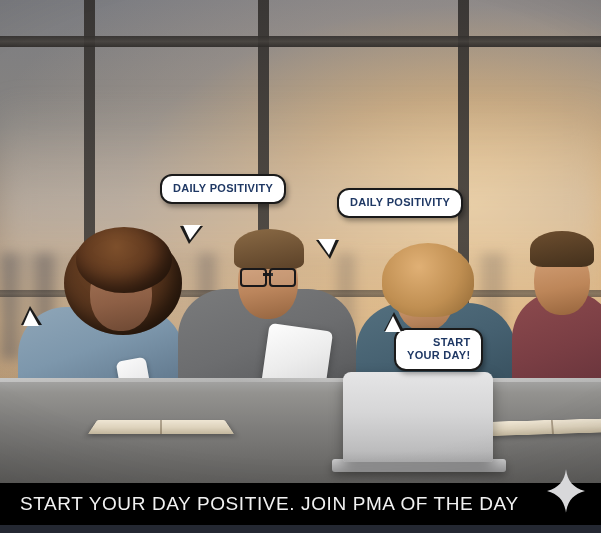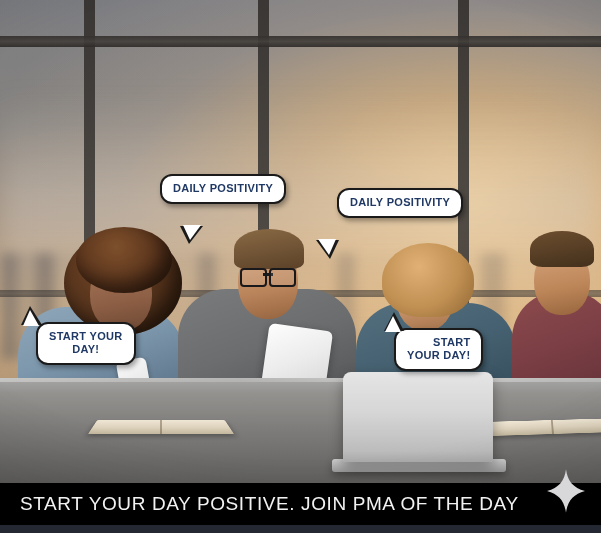--- a/index.html
+++ b/index.html
@@ -399,22 +399,20 @@
     <span class="tail"></span>
     <span class="tail-in"></span>
   </div>
 
   <div class="bubble b2">DAILY POSITIVITY</div>
   <div class="bubble b2" style="background:transparent;border-color:transparent;box-shadow:none;pointer-events:none;">
     <span class="tail"></span>
     <span class="tail-in"></span>
   </div>
 
-  <div class="bubble b3">START YOUR
-DAY!</div>
   <div class="bubble b3" style="background:transparent;border-color:transparent;box-shadow:none;pointer-events:none;color:transparent;">
     <span class="tail"></span>
     <span class="tail-in"></span>
   </div>
 
   <div class="bubble b4">START
 YOUR DAY!</div>
   <div class="bubble b4" style="background:transparent;border-color:transparent;box-shadow:none;pointer-events:none;color:transparent;">
     <span class="tail"></span>
     <span class="tail-in"></span>

